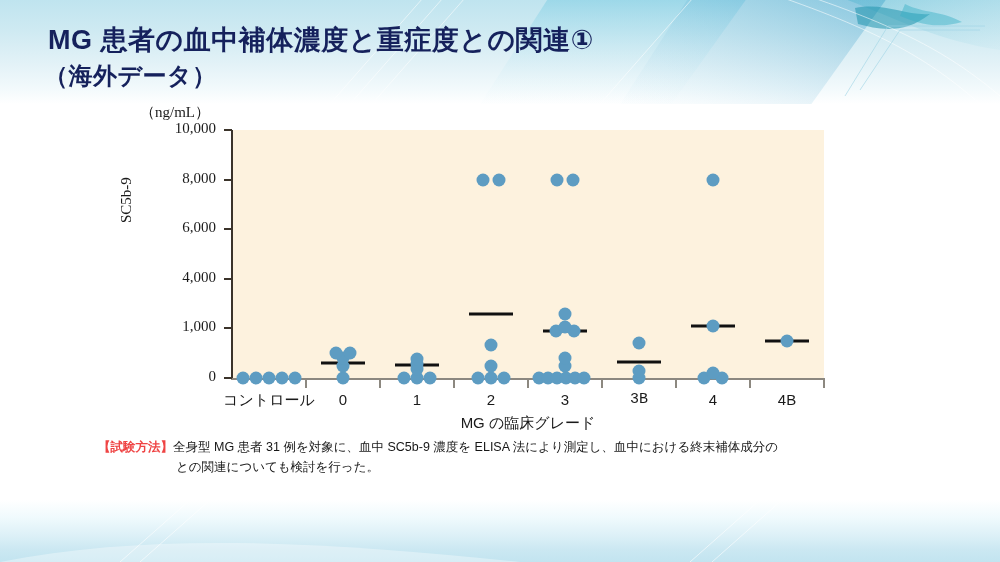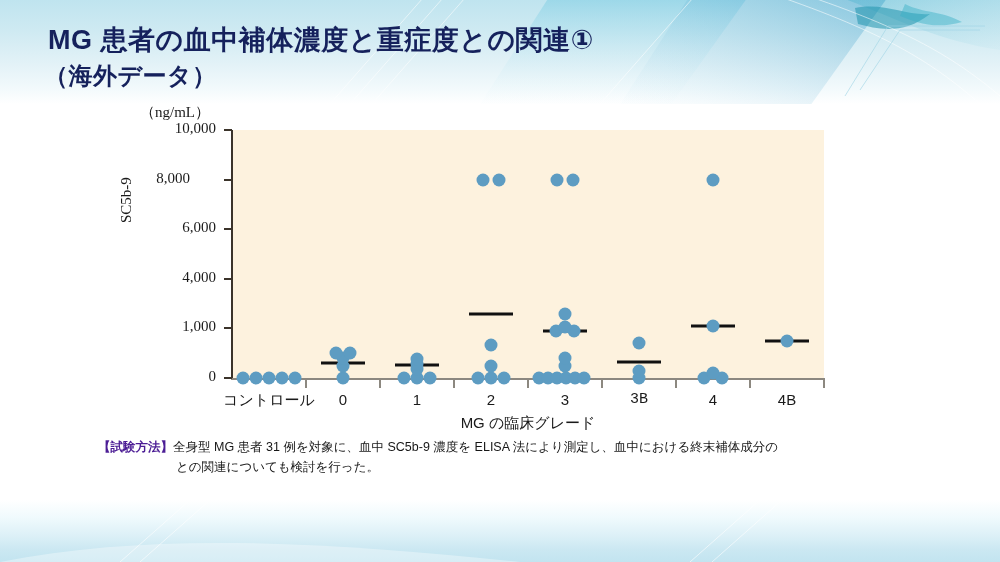--- a/index.html
+++ b/index.html
@@ -153,21 +153,21 @@
     left: 98px; top: 437px;
     width: 810px;
   }
   #footnote .fn-line {
     font-size: 12.5px;
     color: #161616;
     line-height: 1.62;
     white-space: nowrap;
   }
   #footnote .fn-tag {
-    color: #4c1d95;
+    color: #ef4444;
     font-weight: bold;
   }
   #footnote .fn-indent { padding-left: 78px; }
 
   
   #citation {
     position: absolute;
     right: 22px; top: 507px;
     font-size: 9.5px;
     color: #111111;
@@ -293,21 +293,21 @@
   <div id="yticks-layer">
       <div class="y-tick" style="top: 274px;"></div>
       <div class="y-tick-label" style="top: 266px; left: 130px;">0</div>
       <div class="y-tick" style="top: 224.4px;"></div>
       <div class="y-tick-label" style="top: 216.4px; left: 130px;">1,000</div>
       <div class="y-tick" style="top: 174.8px;"></div>
       <div class="y-tick-label" style="top: 166.8px; left: 130px;">4,000</div>
       <div class="y-tick" style="top: 125.2px;"></div>
       <div class="y-tick-label" style="top: 117.2px; left: 130px;">6,000</div>
       <div class="y-tick" style="top: 75.6px;"></div>
-      <div class="y-tick-label" style="top: 67.6px; left: 130px; text-align: center;">8,000</div>
+      <div class="y-tick-label" style="top: 67.6px; left: 130px;">8,000</div>
       <div class="y-tick" style="top: 26px;"></div>
       <div class="y-tick-label" style="top: 18px; left: 130px;">10,000</div>
     </div>
   <div id="xticks-layer">
       <div class="x-tick" style="left: 305px;"></div>
       <div class="x-tick-label" style="left: 269px;">コントロール</div>
       <div class="x-tick" style="left: 379px;"></div>
       <div class="x-tick-label" style="left: 343px;">0</div>
       <div class="x-tick" style="left: 453px;"></div>
       <div class="x-tick-label" style="left: 417px;">1</div>

